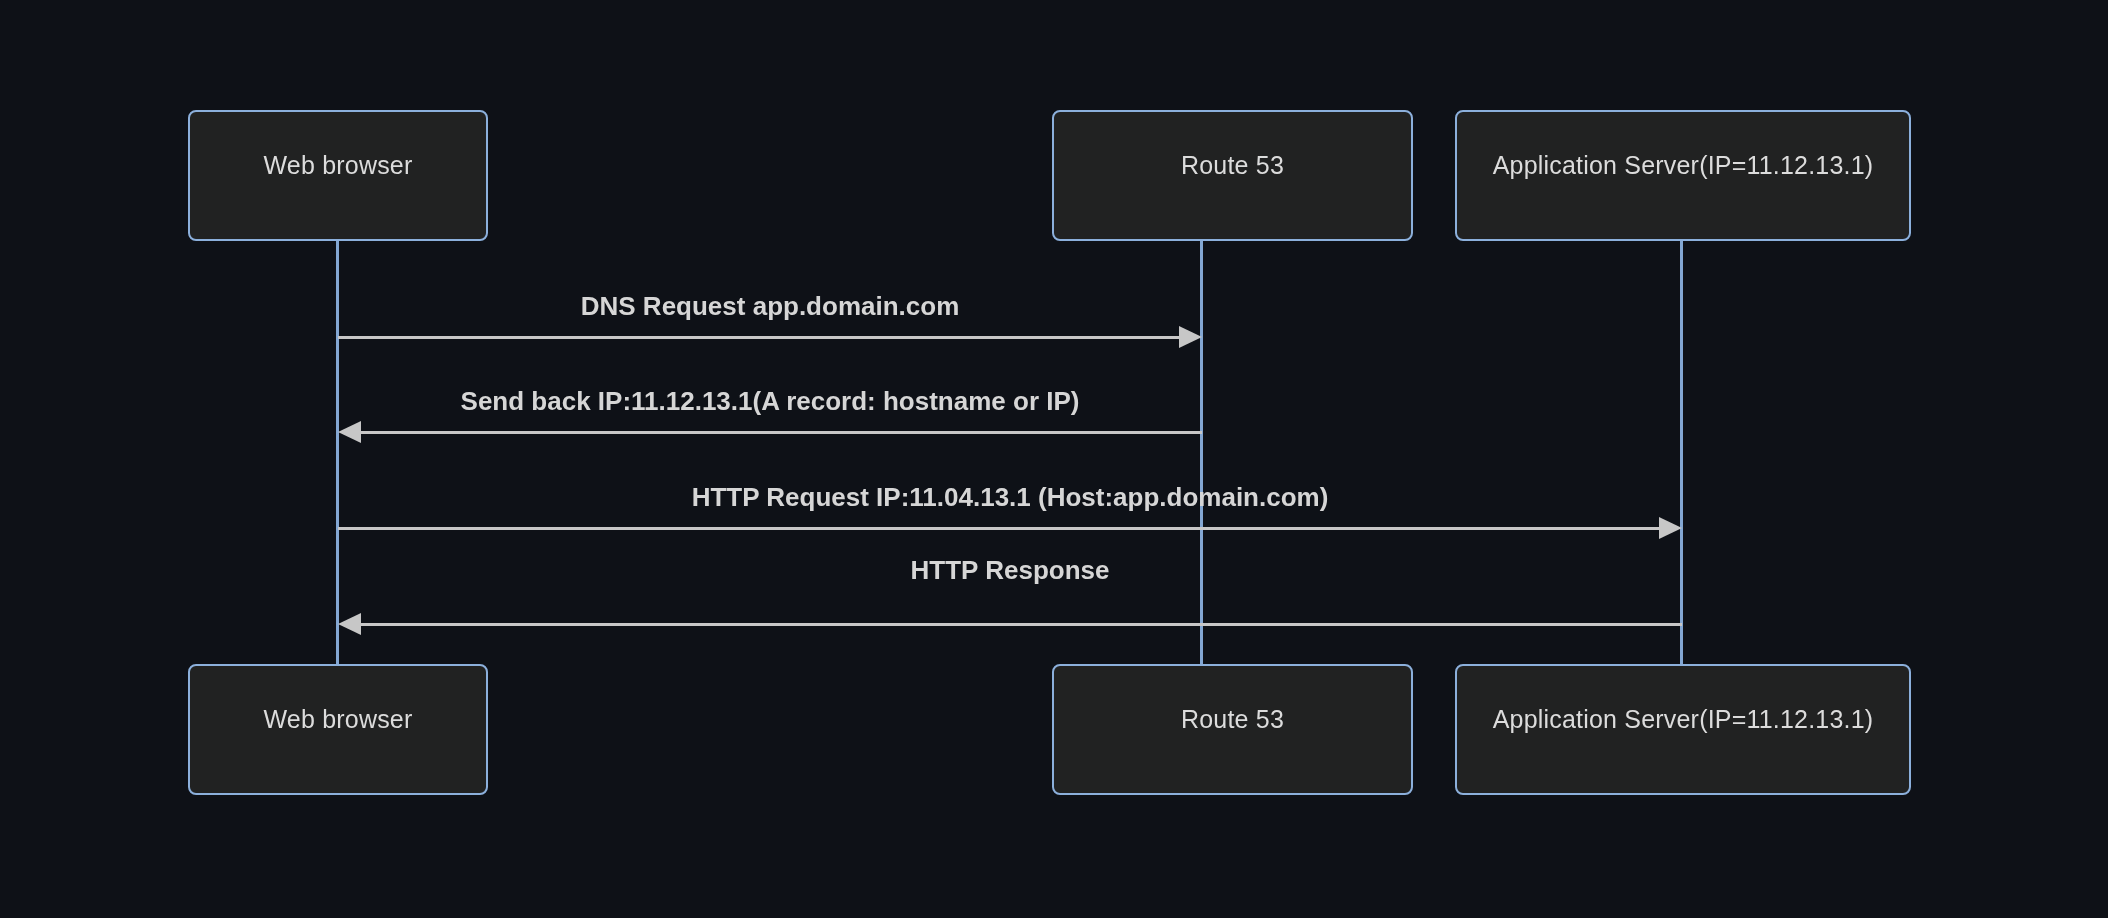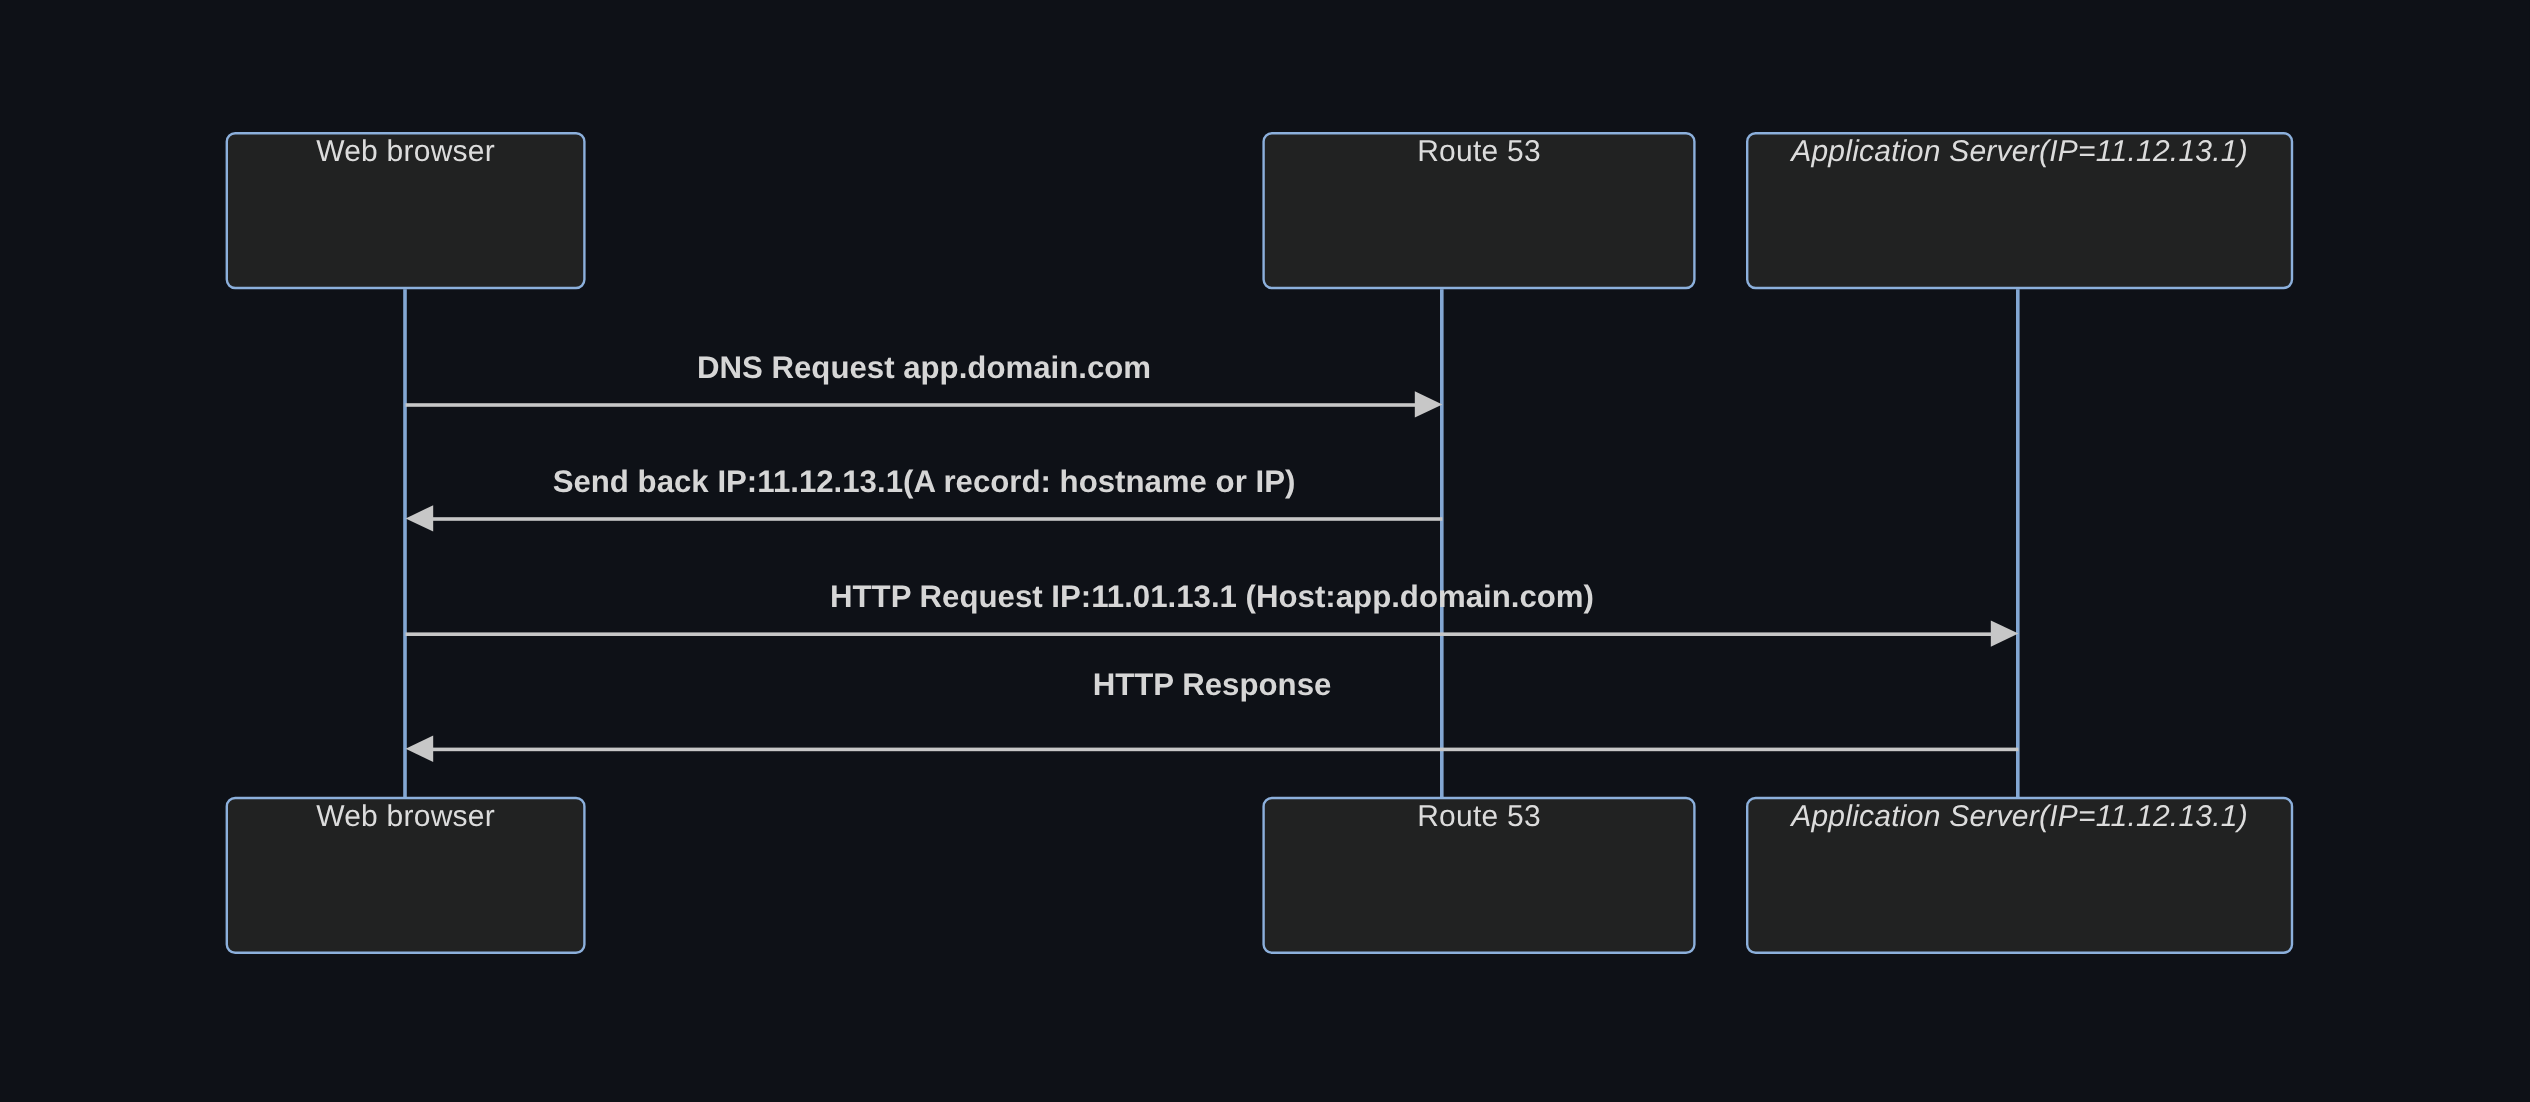--- a/index.html
+++ b/index.html
@@ -29,34 +29,35 @@
     height: 424px;
     background: var(--lifeline);
   }
   .actor-box {
     position: absolute;
     height: 131px;
     background: var(--actor-fill);
     border: 2px solid var(--actor-border);
     border-radius: 8px;
     display: flex;
+    align-items: center;
     justify-content: center;
     padding-bottom: 20px;
   }
   .actor-box .actor-label {
     color: var(--actor-text);
     font-size: 25px;
     letter-spacing: 0.2px;
     white-space: nowrap;
   }
   .top-row { top: 110px; }
   .bottom-row { top: 664px; }
   .actor-a { left: 188px; width: 300px; }
   .actor-b { left: 1052px; width: 361px; }
-  .actor-c { left: 1455px; width: 456px; font-style: italic; }
+  .actor-c { left: 1455px; width: 456px; }
   .ll-a { left: 336px; }
   .ll-b { left: 1200px; }
   .ll-c { left: 1680px; }
 
   .msg-label {
     position: absolute;
     transform: translateX(-50%);
     color: var(--message-text);
     font-size: 26px;
     font-weight: 700;
@@ -99,21 +100,21 @@
   </div>
 
   <div class="msg-label" style="left:770px; top:291px;text-align:right;">DNS Request app.domain.com</div>
   <div class="msg-line" style="left:338px; top:336px; width:858px;"></div>
   <div class="arrowhead right" style="left:1179px; top:326px;"></div>
 
   <div class="msg-label" style="left:770px; top:386px;">Send back IP:11.12.13.1(A record: hostname or IP)</div>
   <div class="msg-line" style="left:344px; top:431px; width:858px;"></div>
   <div class="arrowhead left" style="left:338px; top:421px;"></div>
 
-  <div class="msg-label" style="left:1010px; top:482px;">HTTP Request IP:11.01.13.1 (Host:app.domain.com)</div>
+  <div class="msg-label" style="left:1010px; top:482px;">HTTP Request IP:11.04.13.1 (Host:app.domain.com)</div>
   <div class="msg-line" style="left:338px; top:527px; width:1338px;"></div>
   <div class="arrowhead right" style="left:1659px; top:517px;"></div>
 
   <div class="msg-label" style="left:1010px; top:555px;">HTTP Response</div>
   <div class="msg-line" style="left:344px; top:623px; width:1338px;"></div>
   <div class="arrowhead left" style="left:338px; top:613px;"></div>
 
   <div class="actor-box bottom-row actor-a">
     <span class="actor-label">Web browser</span>
   </div>

